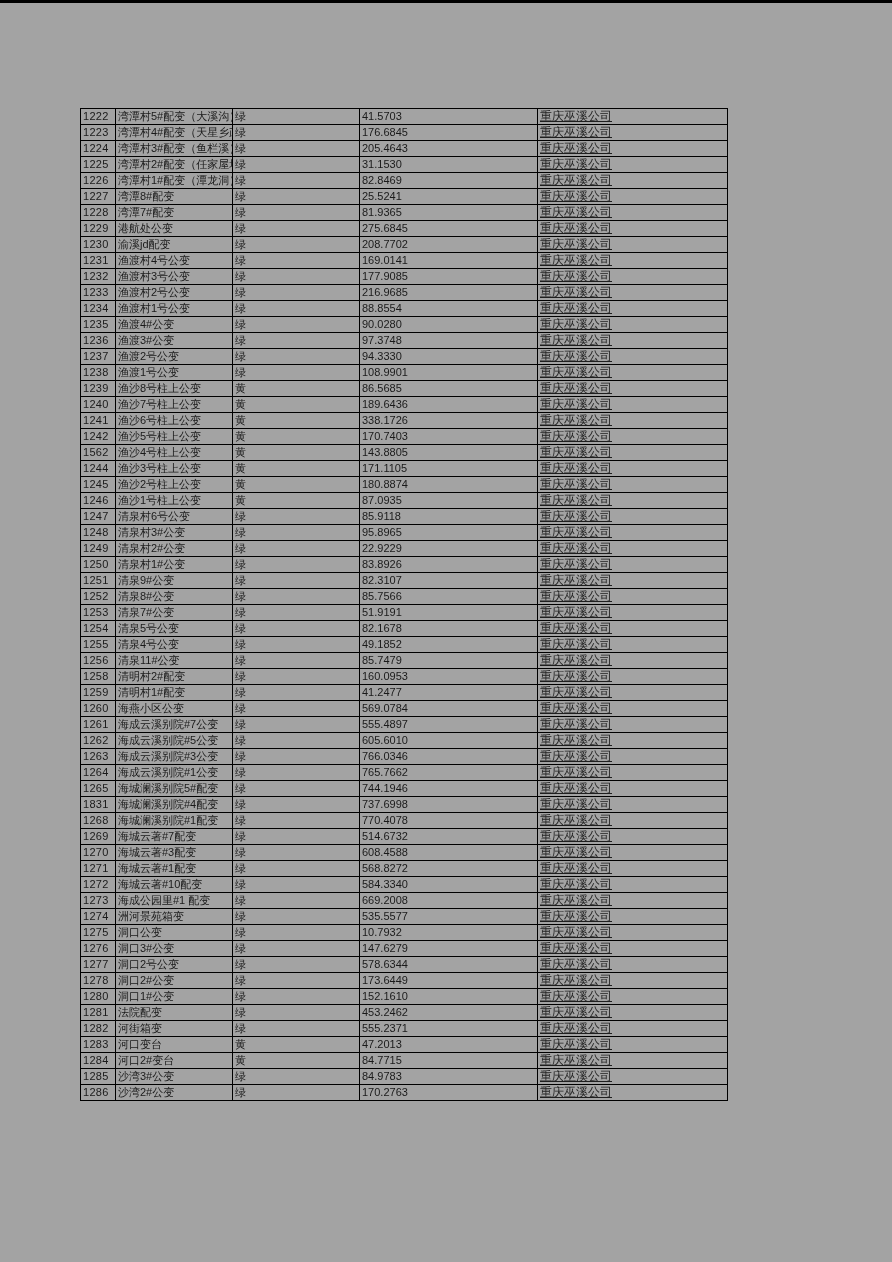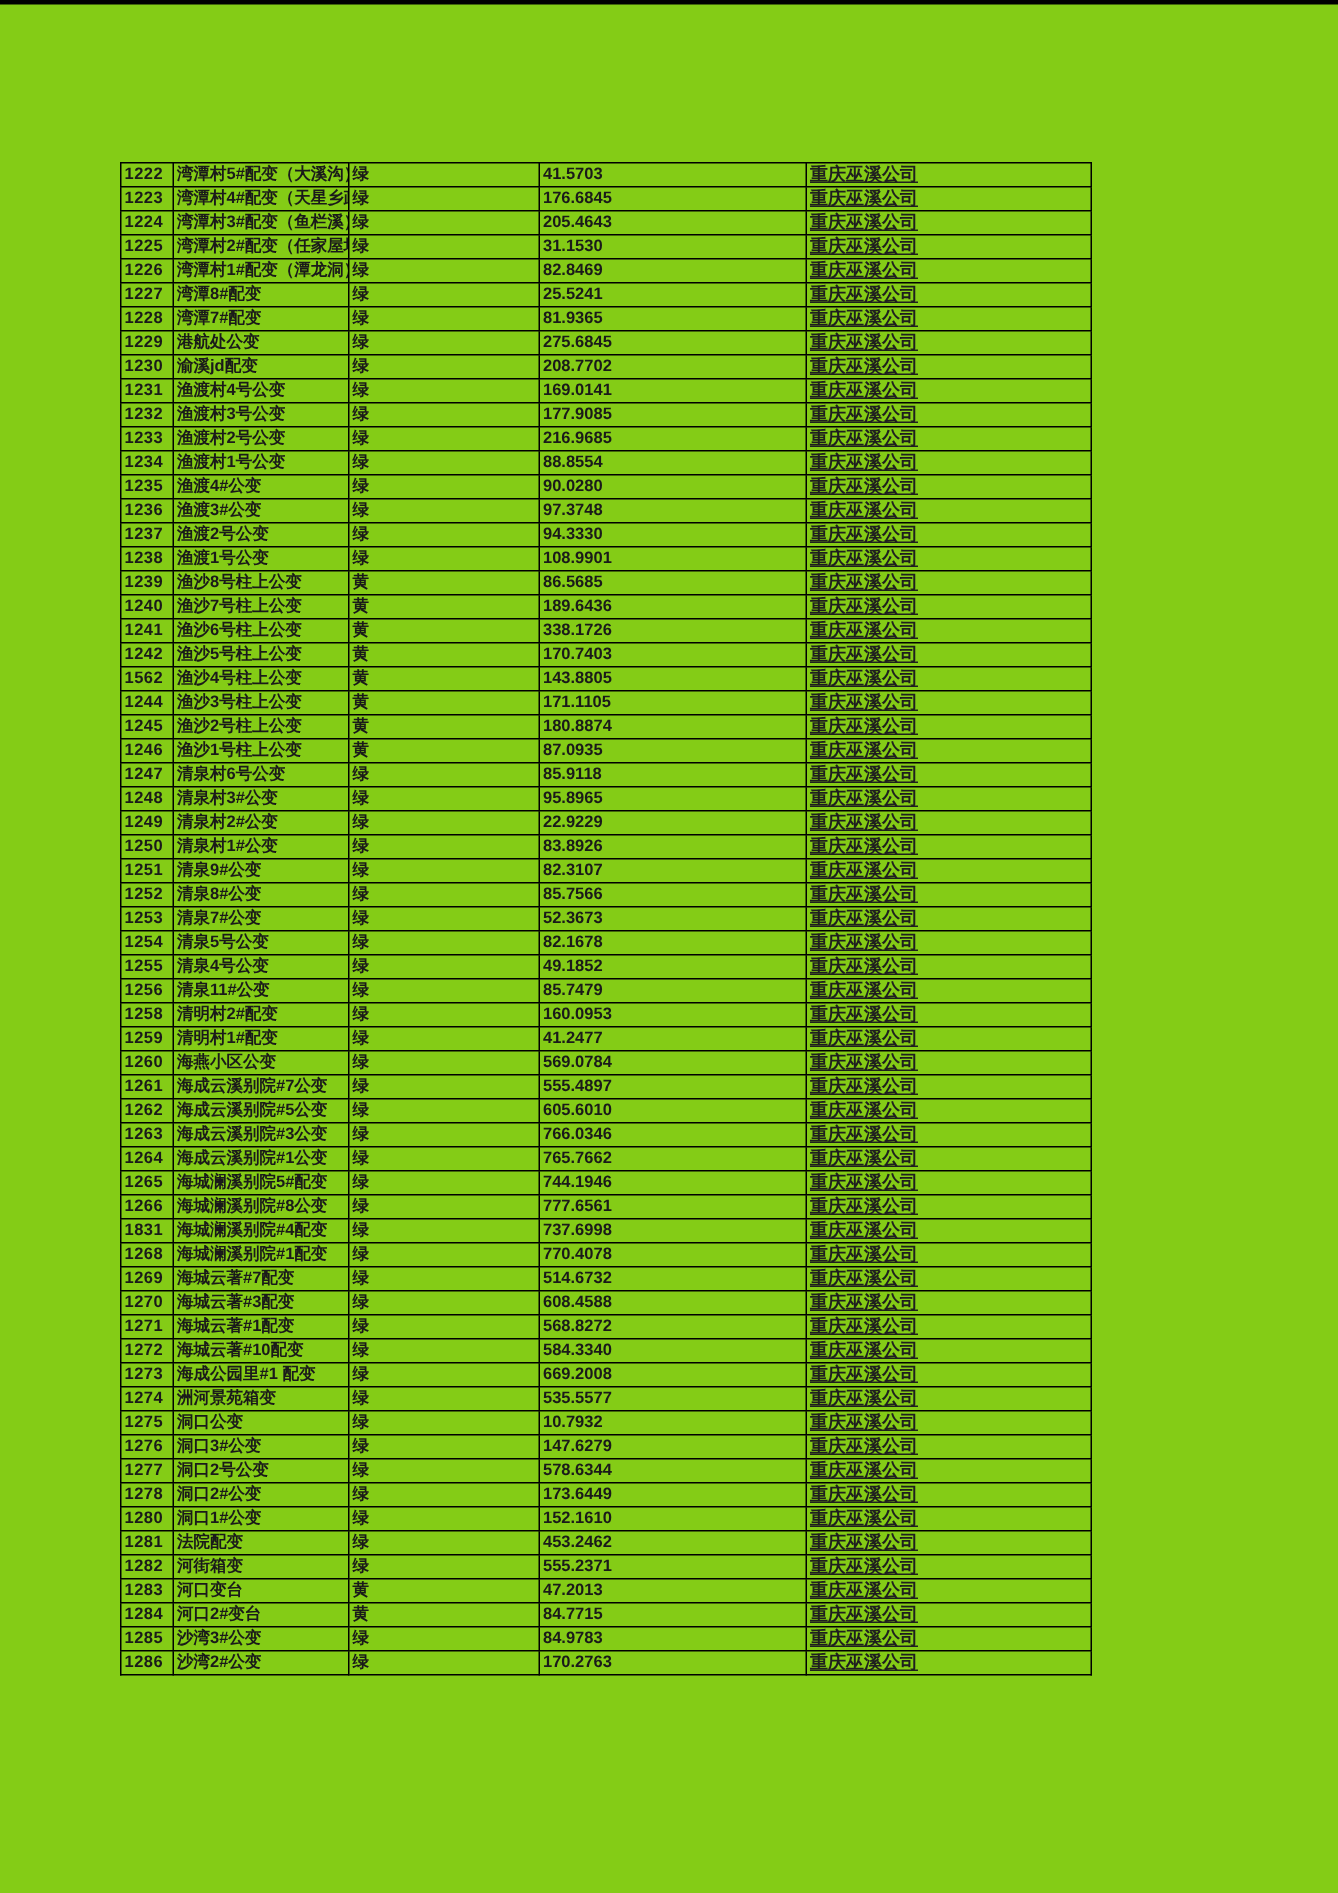--- a/index.html
+++ b/index.html
@@ -4,24 +4,23 @@
 <style>
   html, body {
     margin: 0;
     padding: 0;
     background: #ffffff;
   }
   .page {
     position: relative;
     width: 892px;
     height: 1262px;
-    background: #84cc16;
+    background: #a3a3a3;
     overflow: hidden;
     font-family: "Liberation Sans", sans-serif;
-    font-weight: bold;
   }
   .top-bar {
     position: absolute;
     top: 0;
     left: 0;
     width: 892px;
     height: 3px;
     background: #000000;
   }
   table.grid {
@@ -288,21 +287,21 @@
           <td class="cell-id">1252</td>
           <td class="cell-name">清泉8#公变</td>
           <td class="cell-status">绿</td>
           <td class="cell-value">85.7566</td>
           <td class="cell-company">重庆巫溪公司</td>
         </tr>
         <tr>
           <td class="cell-id">1253</td>
           <td class="cell-name">清泉7#公变</td>
           <td class="cell-status">绿</td>
-          <td class="cell-value">52.3673</td>
+          <td class="cell-value">51.9191</td>
           <td class="cell-company">重庆巫溪公司</td>
         </tr>
         <tr>
           <td class="cell-id">1254</td>
           <td class="cell-name">清泉5号公变</td>
           <td class="cell-status">绿</td>
           <td class="cell-value">82.1678</td>
           <td class="cell-company">重庆巫溪公司</td>
         </tr>
         <tr>
@@ -366,27 +365,20 @@
           <td class="cell-name">海成云溪别院#1公变</td>
           <td class="cell-status">绿</td>
           <td class="cell-value">765.7662</td>
           <td class="cell-company">重庆巫溪公司</td>
         </tr>
         <tr>
           <td class="cell-id">1265</td>
           <td class="cell-name">海城澜溪别院5#配变</td>
           <td class="cell-status">绿</td>
           <td class="cell-value">744.1946</td>
-          <td class="cell-company">重庆巫溪公司</td>
-        </tr>
-        <tr>
-          <td class="cell-id">1266</td>
-          <td class="cell-name">海城澜溪别院#8公变</td>
-          <td class="cell-status">绿</td>
-          <td class="cell-value">777.6561</td>
           <td class="cell-company">重庆巫溪公司</td>
         </tr>
         <tr>
           <td class="cell-id">1831</td>
           <td class="cell-name">海城澜溪别院#4配变</td>
           <td class="cell-status">绿</td>
           <td class="cell-value">737.6998</td>
           <td class="cell-company">重庆巫溪公司</td>
         </tr>
         <tr>

